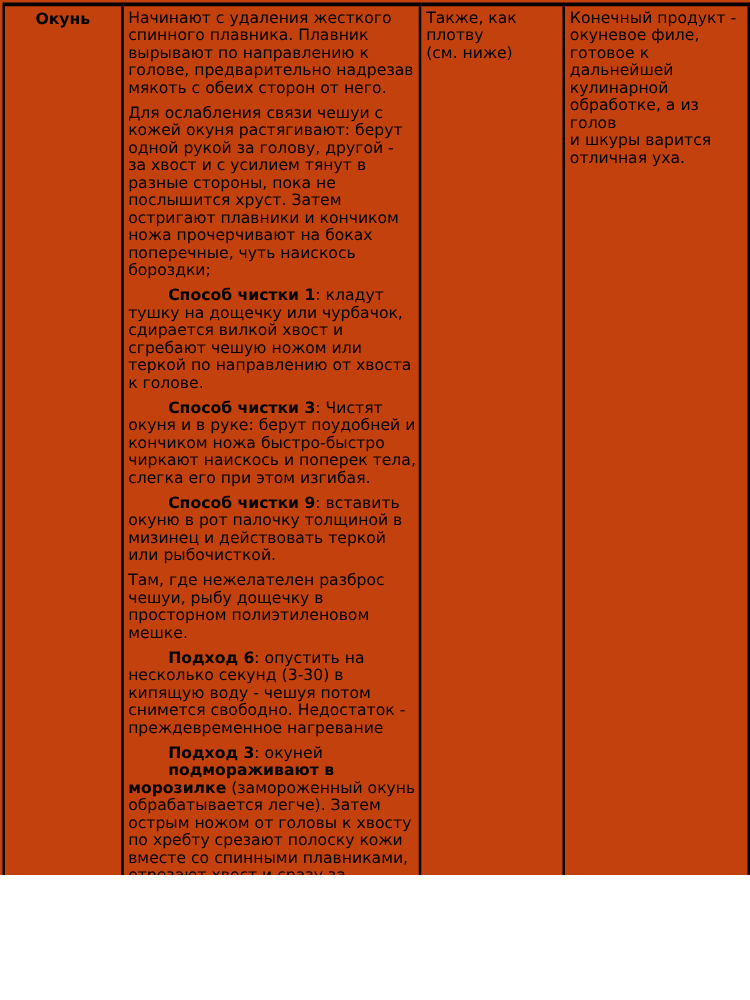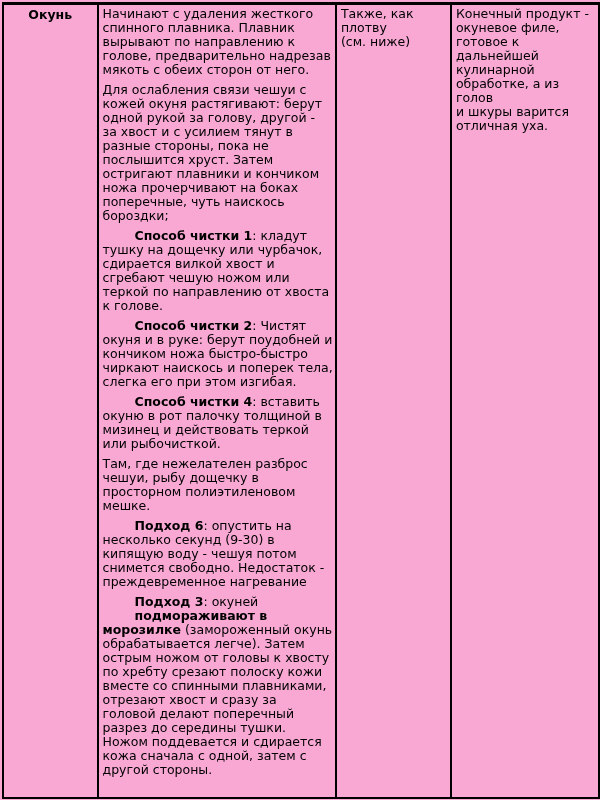--- a/index.html
+++ b/index.html
@@ -5,23 +5,23 @@
   html, body {
     margin: 0;
     padding: 0;
     background: #ffffff;
     font-family: "DejaVu Sans", "Liberation Sans", sans-serif;
     color: #000000;
   }
   .viewport {
     position: relative;
     width: 600px;
-    height: 800px;
+    height: 700px;
     overflow: hidden;
-    background: #f9a8d4;
+    background: #c2410c;
   }
   table.doc-table {
     position: absolute;
     left: 2px;
     top: 2px;
     border-collapse: collapse;
     table-layout: fixed;
   }
   table.doc-table td {
     border: 2px solid #000000;
@@ -48,24 +48,24 @@
 
 <div class="viewport">
   <table class="doc-table">
     <tbody>
         <tr class="main-row">
       <td class="c1">Окунь</td>
       <td class="c2">
             <p><span>Начинают с удаления жесткого спинного плавника. Плавник вырывают по направлению к голове, предварительно надрезав мякоть с обеих сторон от него.</span></p>
             <p><span>Для ослабления связи чешуи с кожей  окуня растягивают: берут одной рукой за голову, другой - за хвост и с усилием тянут в разные стороны, пока не послышится хруст. Затем остригают плавники и кончиком ножа прочерчивают на боках поперечные, чуть наискось бороздки;</span></p>
             <p><span class="bold">Способ чистки 1</span><span>: кладут тушку на дощечку или чурбачок, сдирается вилкой хвост и сгребают чешую ножом или теркой по направлению от хвоста к голове.</span></p>
-            <p><span class="bold">Способ чистки 2</span><span>: Чистят окуня и в руке: берут поудобней и кончиком ножа быстро-быстро чиркают наискось и поперек тела, слегка его при этом изгибая.</span></p>
-            <p><span class="bold">Способ чистки 4</span><span>: вставить окуню в рот палочку толщиной в мизинец и действовать теркой или рыбочисткой.</span></p>
+            <p><span class="bold">Способ чистки 3</span><span>: Чистят окуня и в руке: берут поудобней и кончиком ножа быстро-быстро чиркают наискось и поперек тела, слегка его при этом изгибая.</span></p>
+            <p><span class="bold">Способ чистки 9</span><span>: вставить окуню в рот палочку толщиной в мизинец и действовать теркой или рыбочисткой.</span></p>
             <p><span>Там, где нежелателен разброс чешуи, рыбу дощечку в просторном полиэтиленовом мешке.</span></p>
-            <p><span class="bold">Подход 6</span><span>: опустить на несколько секунд (9-30) в кипящую воду - чешуя потом снимется свободно. Недостаток - преждевременное нагревание</span></p>
+            <p><span class="bold">Подход 6</span><span>: опустить на несколько секунд (3-30) в кипящую воду - чешуя потом снимется свободно. Недостаток - преждевременное нагревание</span></p>
             <p><span class="bold">Подход 3</span><span>: окуней </span><span class="bold">подмораживают в морозилке</span><span> (замороженный окунь обрабатывается легче). Затем острым ножом от головы к хвосту по хребту срезают полоску кожи вместе со спинными плавниками, отрезают хвост и сразу за головой делают поперечный разрез до середины тушки. Ножом поддевается и сдирается кожа сначала с одной, затем с другой стороны.</span></p>
           </td>
       <td class="c3">Также, как плотву
 (см. ниже)</td>
       <td class="c4">Конечный продукт -
 окуневое филе,
 готовое к дальнейшей
 кулинарной
 обработке, а из голов
 и шкуры варится

